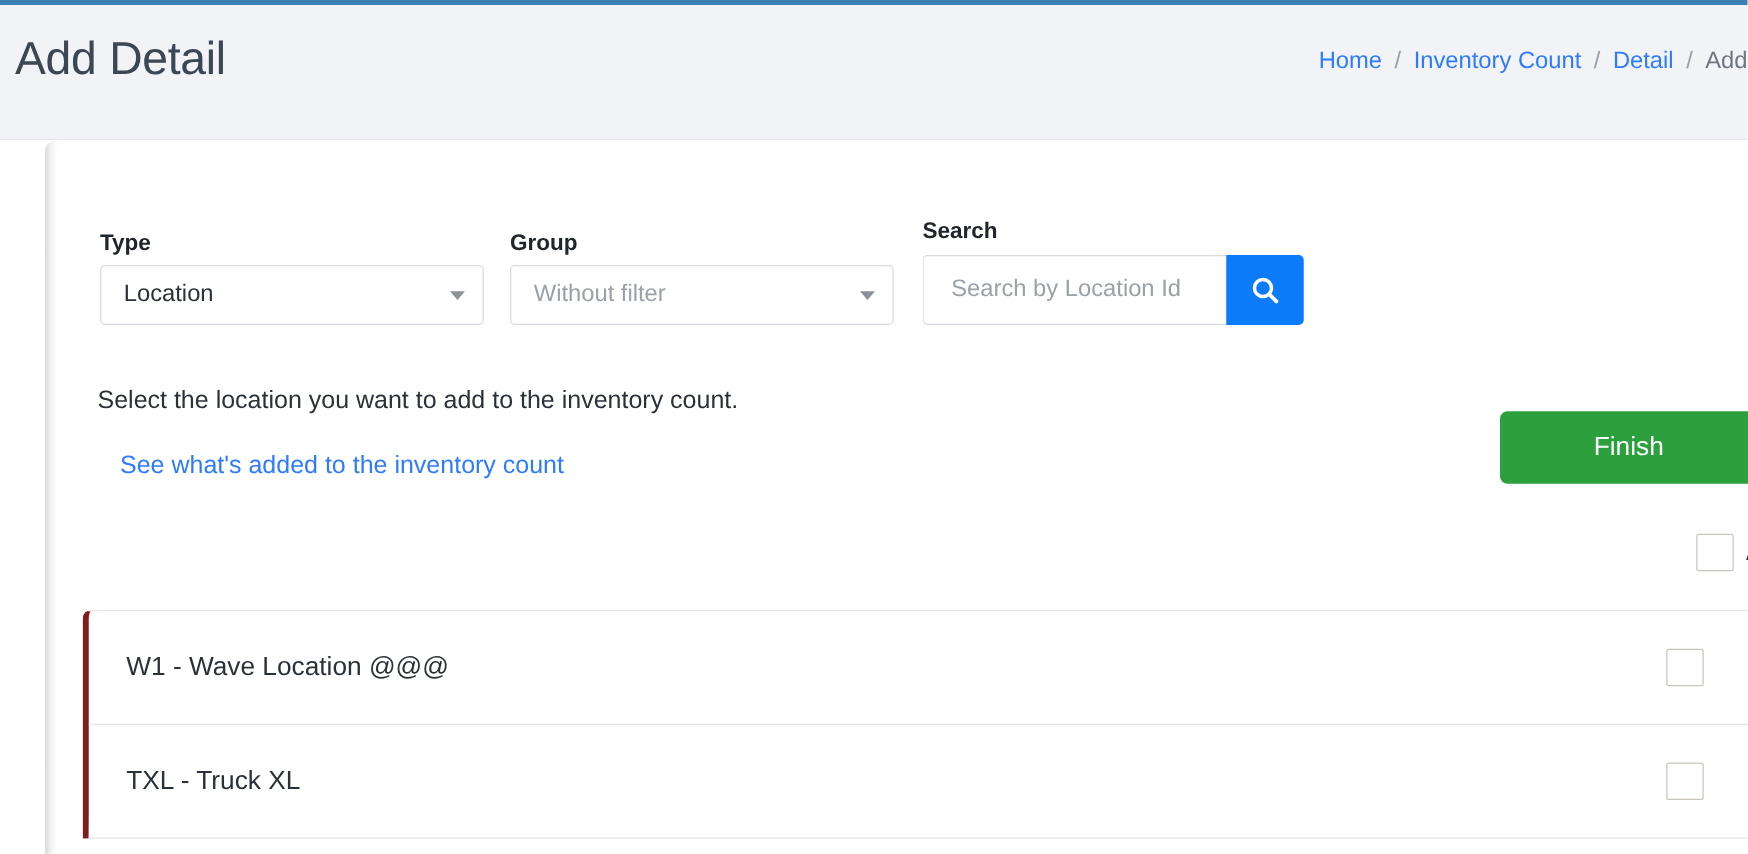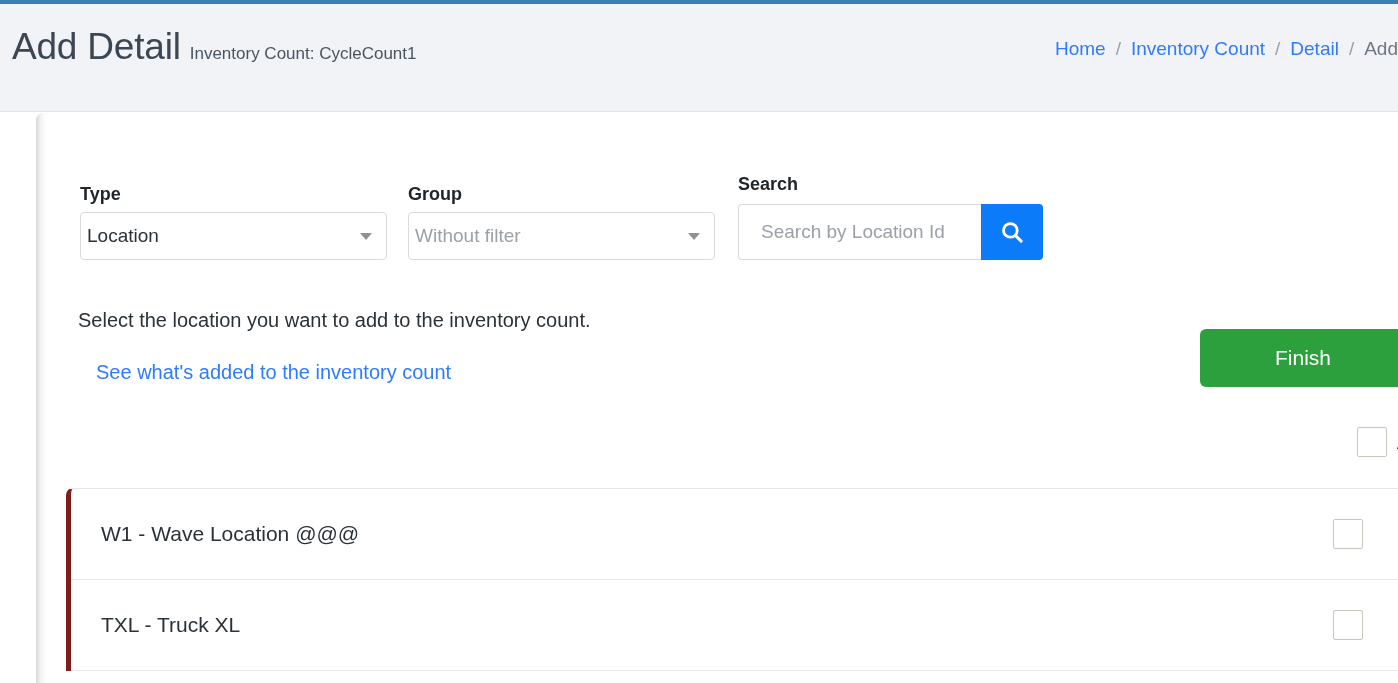--- a/index.html
+++ b/index.html
@@ -24,21 +24,21 @@
     position: absolute; top: 4px; left: 0;
     width: 1398px; height: 108px;
     background: #f2f3f7;
     border-bottom: 1px solid #e3e5ea;
   }
   #header-inner {
     position: absolute; left: 0; right: 0; top: 0; bottom: 0;
   }
   #title-block {
     position: absolute; left: 12px; top: 24px;
-    display: flex; align-items: baseline;
+    display: flex; align-items: baseline; gap: 18px;
   }
   #page-title {
     font-size: 37px;
     font-weight: 300;
     color: #3c4754;
     line-height: 1;
     letter-spacing: -0.2px;
     white-space: nowrap;
   }
   #page-subtitle {
@@ -96,21 +96,21 @@
     color: #21262c;
     margin-bottom: 9px;
     line-height: 1;
   }
   .select-box {
     width: 307px; height: 48px;
     border: 1px solid #d7dade;
     border-radius: 4px;
     background: #ffffff;
     display: flex; align-items: center;
-    padding: 0 14px 0 6px;
+    padding: 0 14px 0 18px;
     cursor: pointer;
     position: relative;
   }
   .select-value {
     font-size: 19px;
     color: #2b3138;
     flex: 1;
     white-space: nowrap;
     overflow: hidden;
   }
@@ -233,21 +233,20 @@
 </head>
 <body>
 
 <div id="top-accent"></div>
 
 <div id="page-header">
   <div id="header-inner">
 
     <div id="title-block">
       <span id="page-title">Add Detail</span>
-      <span id="page-subtitle">Inventory Count: CycleCount1</span>
     </div>
 
     <nav id="breadcrumb">
       <a class="crumb-link">Home</a>
       <span class="crumb-sep">/</span>
       <a class="crumb-link">Inventory Count</a>
       <span class="crumb-sep">/</span>
       <a class="crumb-link">Detail</a>
       <span class="crumb-sep">/</span>
       <span class="crumb-current">Add</span>

